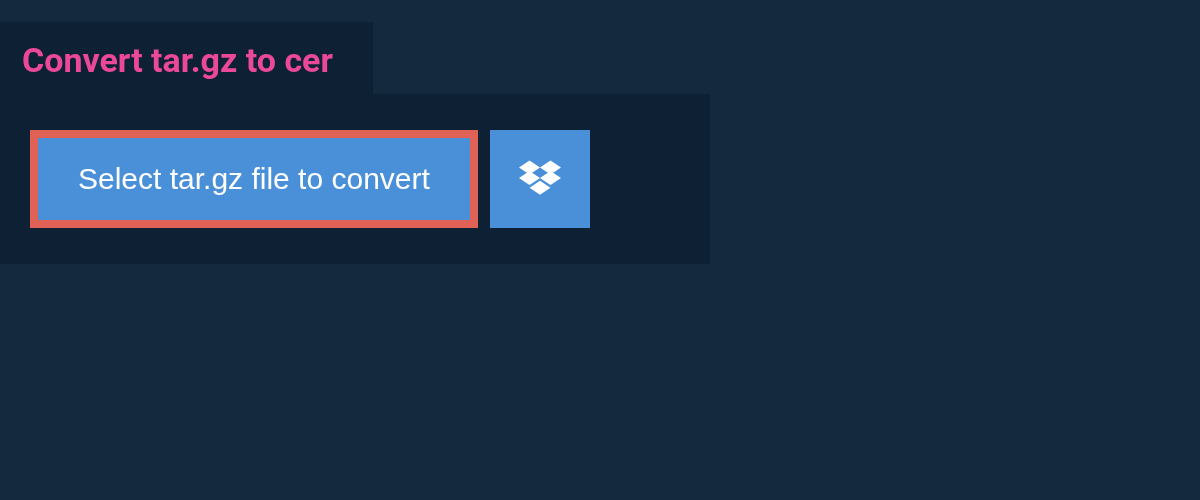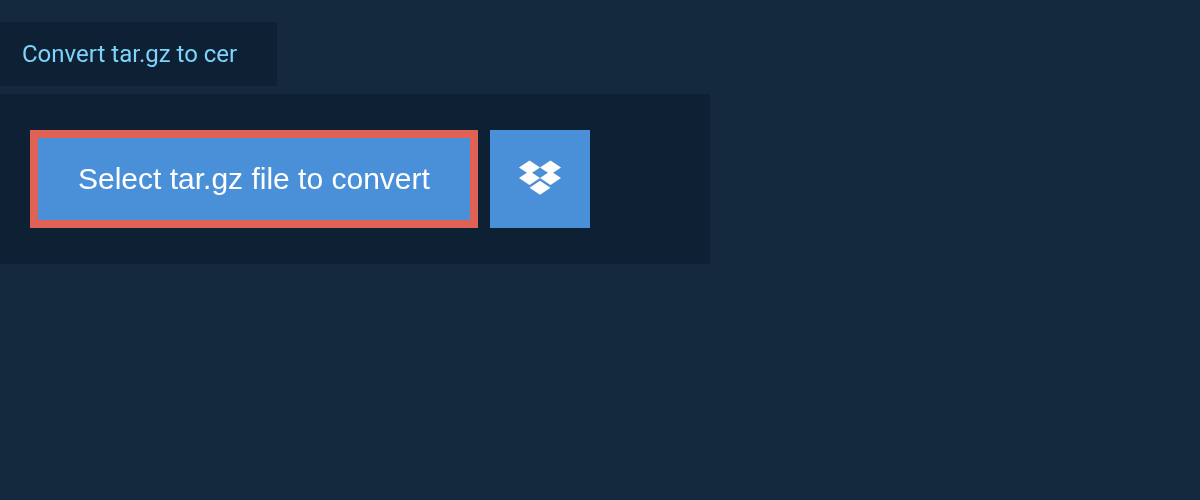--- a/index.html
+++ b/index.html
@@ -21,23 +21,23 @@
     }
     .tab {
       position: absolute;
       left: 0;
       top: 22px;
       background: #0e2033;
       padding: 18px 40px 18px 22px;
       display: inline-block;
     }
     .tab-text {
-      color: #7dd3fc;
-      font-size: 24px;
-      font-weight: 400;
+      color: #ec4899;
+      font-size: 34px;
+      font-weight: 700;
     }
     .panel {
       position: absolute;
       left: 0;
       top: 94px;
       width: 710px;
       background: #0e2033;
       padding: 36px 30px 36px 30px;
     }
     .button-row {

